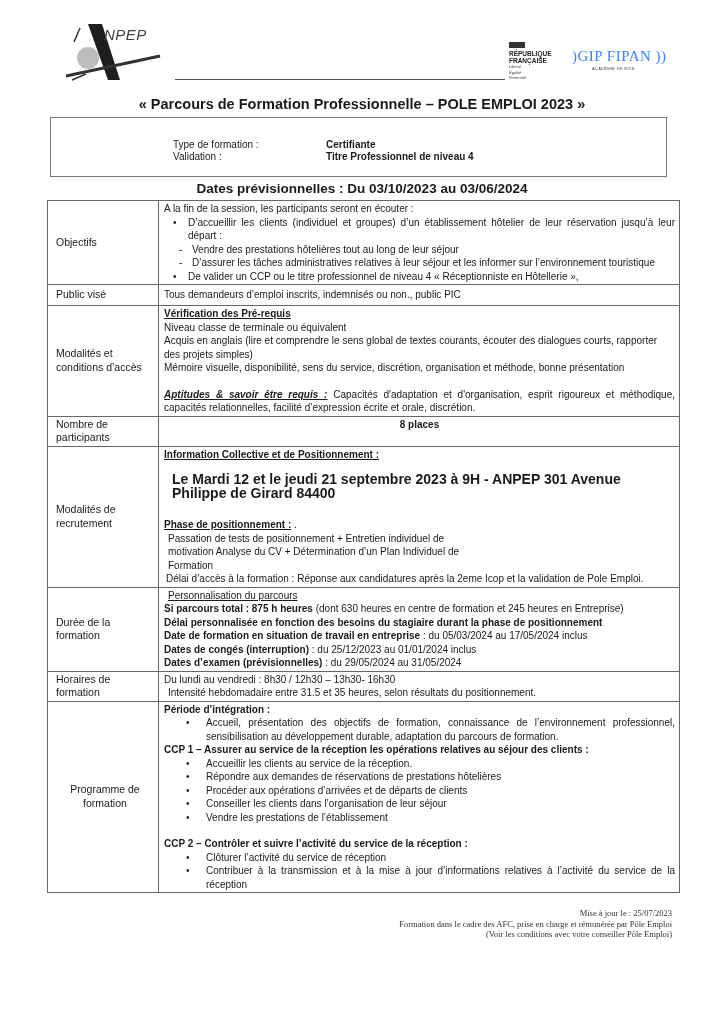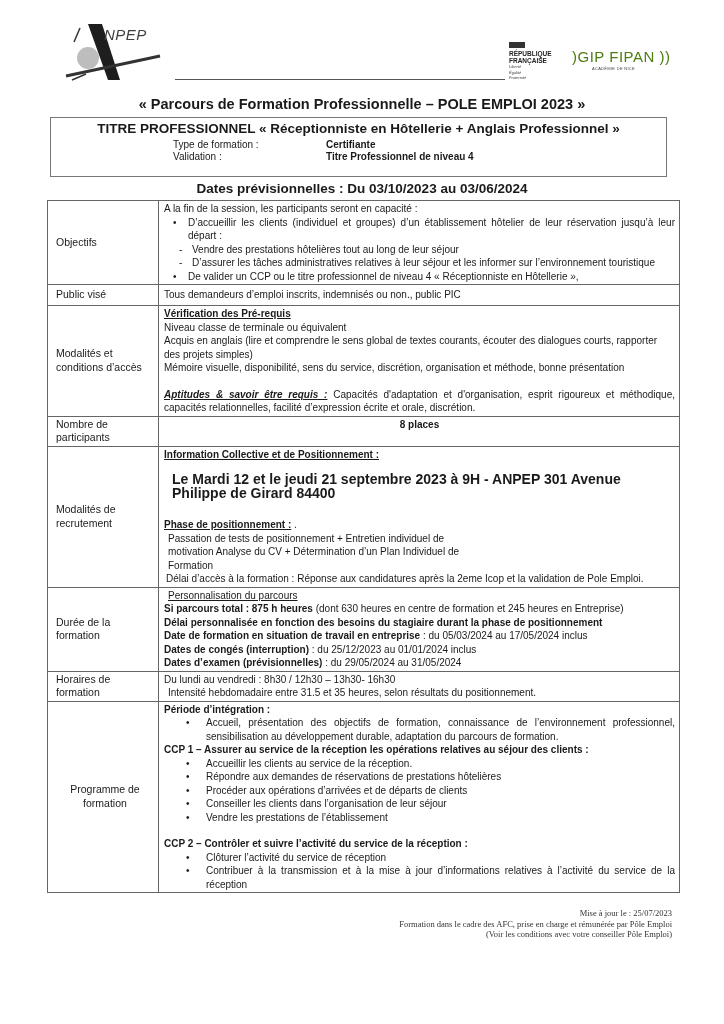--- a/index.html
+++ b/index.html
@@ -8,21 +8,21 @@
   .abs { position:absolute; }
   
   .anpep-logo { left:60px; top:22px; width:120px; height:62px; }
   .anpep-text { position:absolute; left:44px; top:4px; font-size:15px; font-style:italic; letter-spacing:0.5px; color:#404040; }
   .hdr-line { left:175px; top:79px; width:330px; height:1px; background:#555; }
   .rf-block { left:509px; top:42px; width:50px; height:44px; }
   .rf-flag { width:16px; height:6px; background:#333; margin-bottom:2px; }
   .rf-title { font-size:6.5px; font-weight:bold; line-height:7px; color:#222; }
   .rf-motto { font-size:4px; line-height:4.5px; font-style:italic; color:#444; margin-top:1px; }
   .gip { left:572px; top:48px; }
-  .gip-name { font-size:15px; letter-spacing:0.5px; color:#4d7c0f; font-family:Liberation Sans, sans-serif; }
+  .gip-name { font-size:15px; letter-spacing:0.5px; color:#3b82f6; font-family:Liberation Serif, serif; }
   .gip-sub { font-size:4px; color:#444; margin-left:20px; margin-top:1px; letter-spacing:0.3px; }
 
   .doc-title { left:0; top:96px; width:724px; text-align:center; font-size:14.5px; font-weight:bold; }
 
   .header-box { left:50px; top:117px; width:617px; height:60px; border:1px solid #777; box-sizing:border-box; }
   .hb-title { position:absolute; left:0; top:3px; width:100%; text-align:center; font-size:13.5px; font-weight:bold; }
   .hb-row { position:absolute; left:122px; font-size:10px; line-height:12px; }
   .hb-row .k { display:inline-block; width:153px; }
   .hb-row .v { font-weight:bold; }
 
@@ -73,37 +73,36 @@
   <div class="rf-motto">Fraternité</div>
 </div>
 <div class="abs gip">
   <div class="gip-name">)GIP FIPAN ))</div>
   <div class="gip-sub">ACADÉMIE DE NICE</div>
 </div>
 
 <div class="abs doc-title">« Parcours de Formation Professionnelle – POLE EMPLOI 2023 »</div>
 
 <div class="abs header-box">
-  <div class="hb-title">TITRE PROFESSIONNEL « Réceptionniste en Hôtellerie + Anglais Professionnel »</div>
   <div class="hb-row" style="top:21px">
     <span class="k">Type de formation :</span><span class="v">Certifiante</span>
   </div>
   <div class="hb-row" style="top:33px">
     <span class="k">Validation :</span><span class="v">Titre Professionnel de niveau 4</span>
   </div>
 </div>
 
 <div class="abs dates">Dates prévisionnelles : Du 03/10/2023 au 03/06/2024</div>
 
 <table class="main">
   <tbody>
       <tr>
     <td class="lbl">Objectifs</td>
     <td>
-      <div>A la fin de la session, les participants seront en capacité :</div>
+      <div>A la fin de la session, les participants seront en écouter :</div>
       <ul class="dot">
         <li>D’accueillir les clients (individuel et groupes) d’un établissement hôtelier de leur réservation jusqu’à leur départ :</li>
       </ul>
       <ul class="dash">
         <li>Vendre des prestations hôtelières tout au long de leur séjour</li>
         <li>D’assurer les tâches administratives relatives à leur séjour et les informer sur l’environnement touristique</li>
       </ul>
       <ul class="dot">
         <li>De valider un CCP ou le titre professionnel de niveau 4 « Réceptionniste en Hôtellerie »,</li>
       </ul>

